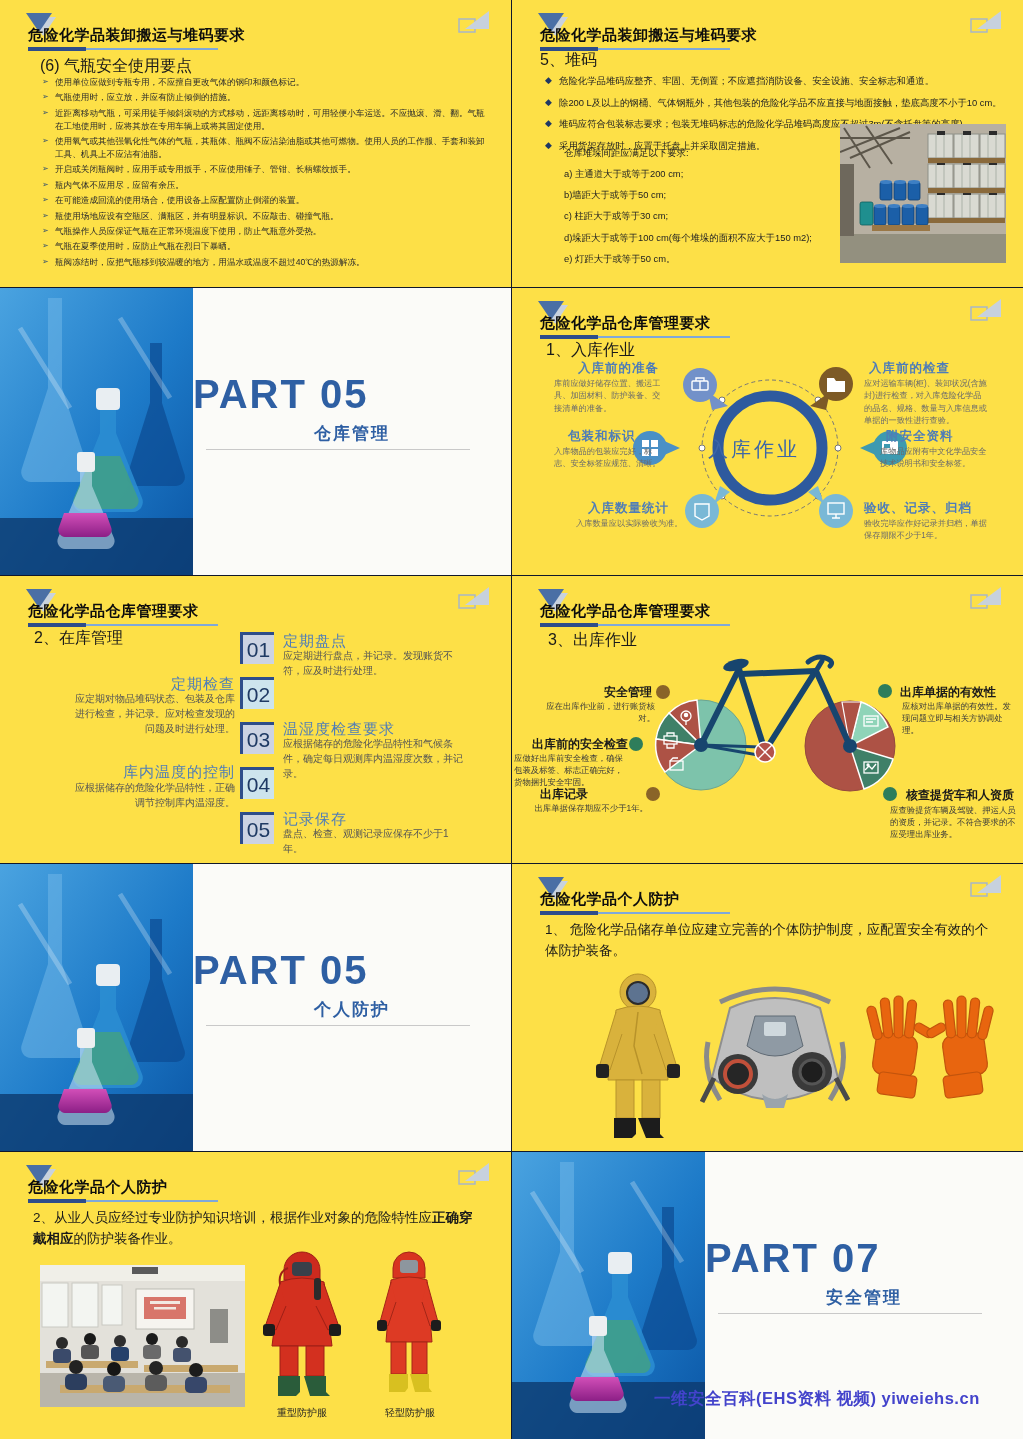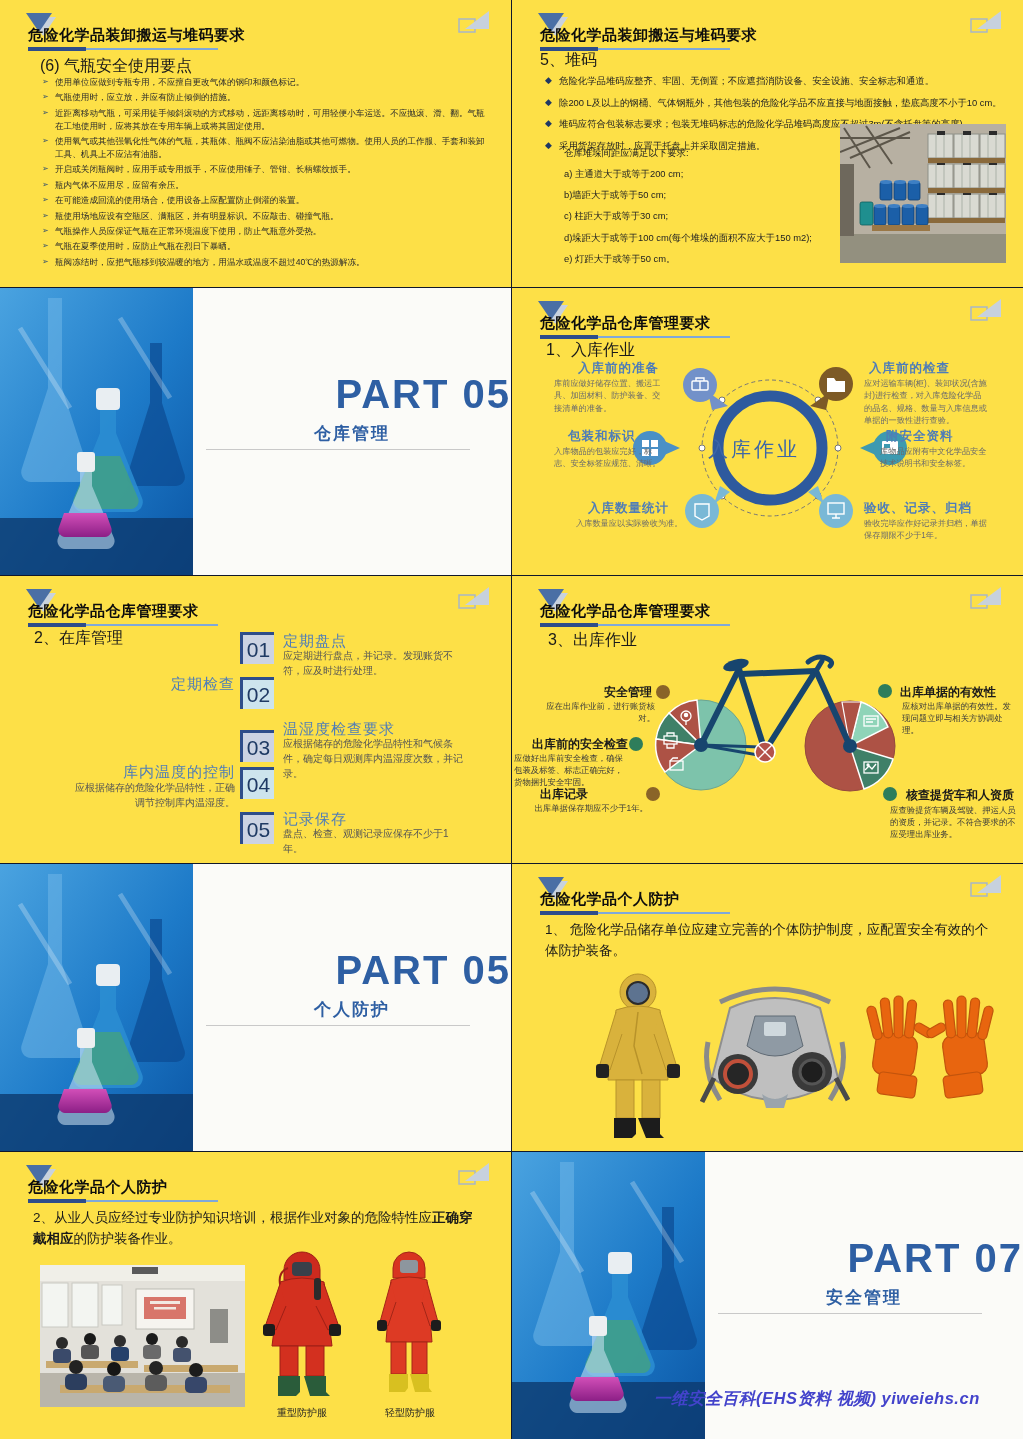--- a/index.html
+++ b/index.html
@@ -36,27 +36,27 @@
   .s2-bullets{position:absolute;left:33px;top:74px;width:472px;list-style:none}
   .s2-bullets li{position:relative;padding-left:14px;margin-bottom:8px;font-size:9.4px;color:#222;line-height:1.45}
   .s2-bullets .mk{position:absolute;left:0;top:0;color:var(--header-navy);font-size:9px}
   .s2-spacing{position:absolute;left:52px;top:146px;width:262px;font-size:9.4px;color:#222}
   .s2-spacing div{margin-bottom:7.5px;line-height:1.45}
   .s2-photo{position:absolute;right:17px;top:124px;width:166px;height:139px}
 
   
   .part-right{position:absolute;left:193px;top:0;right:0;bottom:0;background:#fbfbf8}
   .part-photo{position:absolute;left:0;top:0;width:193px;height:287px}
-  .part-label{position:absolute;left:193px;right:0;top:84px;text-align:right;
+  .part-label{position:absolute;left:193px;right:0;top:84px;text-align:left;
               font-size:40px;font-weight:700;color:var(--accent);letter-spacing:2px}
   .part-title{position:absolute;left:193px;right:0;top:134px;text-align:center;
               font-size:17px;font-weight:700;color:var(--accent);letter-spacing:2px}
   .part-line{position:absolute;left:206px;width:264px;top:161px;border-top:1.5px solid #c9c9c9}
   .watermark{position:absolute;left:142px;top:236px;white-space:nowrap;font-size:16.5px;font-weight:700;
-             font-style:italic;color:var(--watermark);letter-spacing:.5px}
+             color:var(--watermark);letter-spacing:.5px}
 
   
   .d4-label{position:absolute;font-size:12.5px;font-weight:700;color:var(--label-blue);letter-spacing:1px}
   .d4-desc{position:absolute;font-size:8.2px;color:#6b6b6b;line-height:1.5}
   .d4-center{position:absolute;left:196px;top:148px;width:124px;text-align:left;
              font-size:20px;color:#3c66a8;letter-spacing:3px}
 
   
   .s5-item{position:absolute;width:34px;height:32px}
   .s5-item .box{position:absolute;left:3px;top:3px;right:0;bottom:0;display:flex;align-items:center;justify-content:center;
@@ -359,22 +359,23 @@
     </div>
     <div class="s5-label" style="left:283px;top:56px">定期盘点</div>
     <div class="s5-desc" style="left:283px;top:72px;width:170px">应定期进行盘点，并记录。发现账货不符，应及时进行处理。</div>
 
     <div class="s5-item" style="left:240px;top:101px">
       <span class="bkt-t"></span>
         <span class="bkt-l"></span>
         <span class="box bg-b">02</span>
     </div>
     <div class="s5-label" style="left:125px;top:99px;width:110px;text-align:right">定期检查</div>
-
-    <div class="s5-item" style="left:240px;top:154px">
+    <div class="s5-desc" style="left:75px;top:115px;width:160px;text-align:right">应定期对物品堆码状态、包装及仓库进行检查，并记录。应对检查发现的问题及时进行处理。</div>
+
+    <div class="s5-item" style="left:240px;top:146px">
       <span class="bkt-t"></span>
         <span class="bkt-l"></span>
         <span class="box bg-a">03</span>
     </div>
     <div class="s5-label" style="left:283px;top:144px">温湿度检查要求</div>
     <div class="s5-desc" style="left:283px;top:160px;width:180px">应根据储存的危险化学品特性和气候条件，确定每日观测库内温湿度次数，并记录。</div>
 
     <div class="s5-item" style="left:240px;top:191px">
       <span class="bkt-t"></span>
         <span class="bkt-l"></span>

